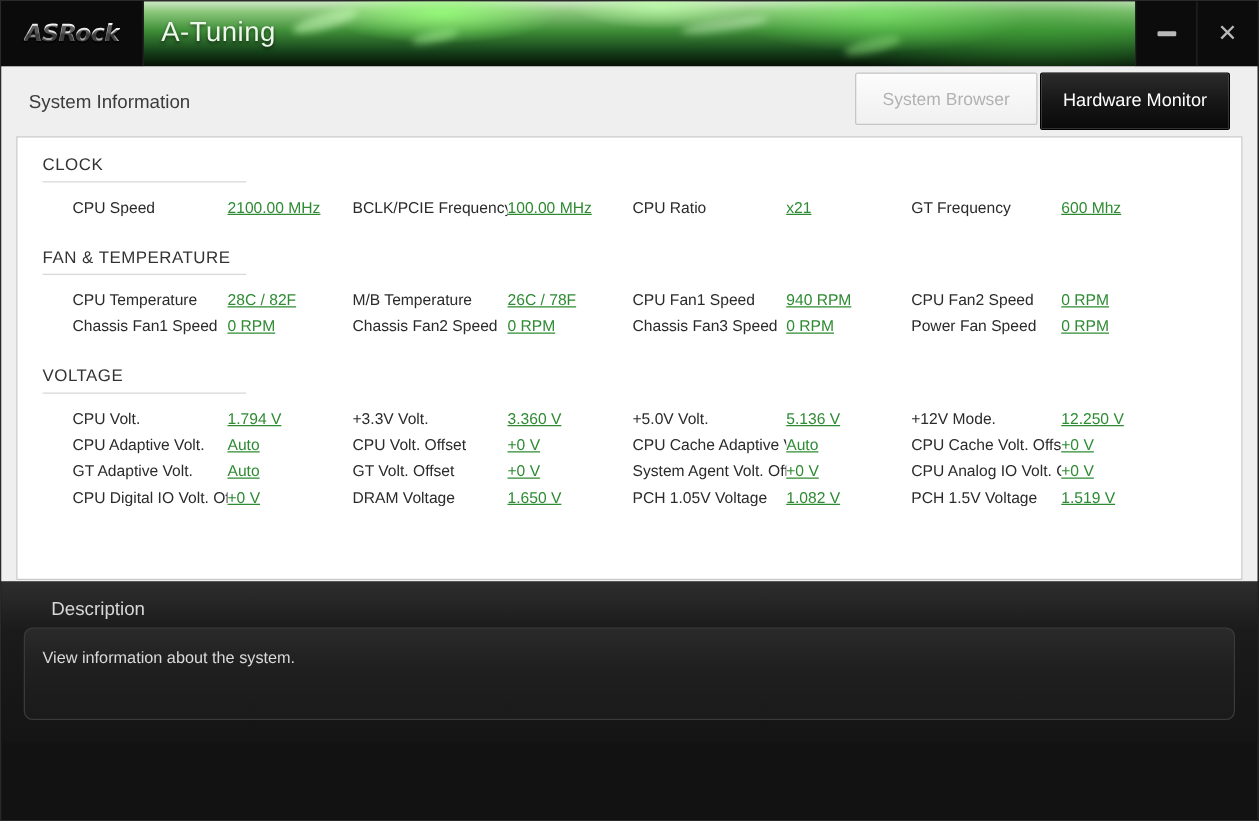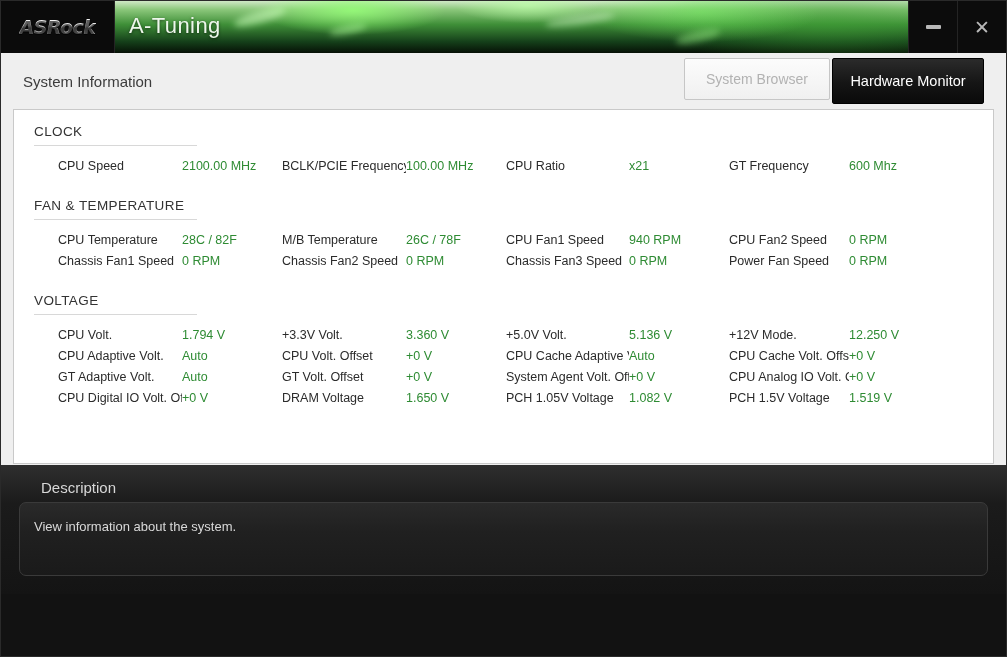--- a/index.html
+++ b/index.html
@@ -247,20 +247,21 @@
     font-size: 12.5px;
     color: #2b2b2b;
     padding-left: 10px;
     white-space: nowrap;
     overflow: hidden;
   }
   .cell-value {
     font-size: 12.5px;
     color: #2e8b33;
     white-space: nowrap;
+    text-decoration: underline;
   }
   
   .c-l1 { width: 134px; margin-left: 34px; }
   .c-v1 { width: 90px; }
   .c-l2 { width: 134px; }
   .c-v2 { width: 90px; }
   .c-l3 { width: 133px; }
   .c-v3 { width: 90px; }
   .c-l4 { width: 130px; }
   .c-v4 { width: 90px; }

